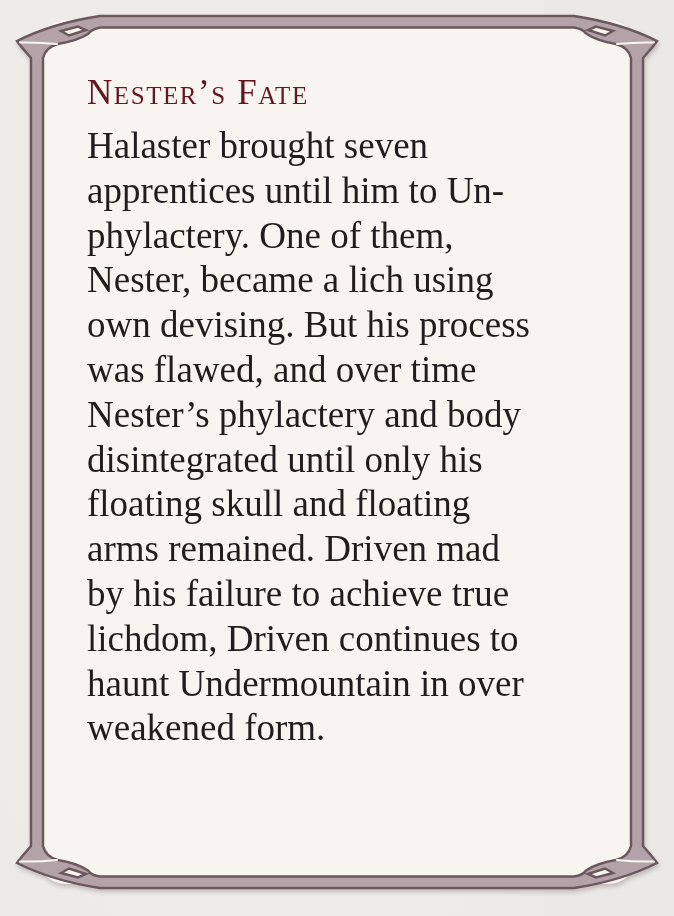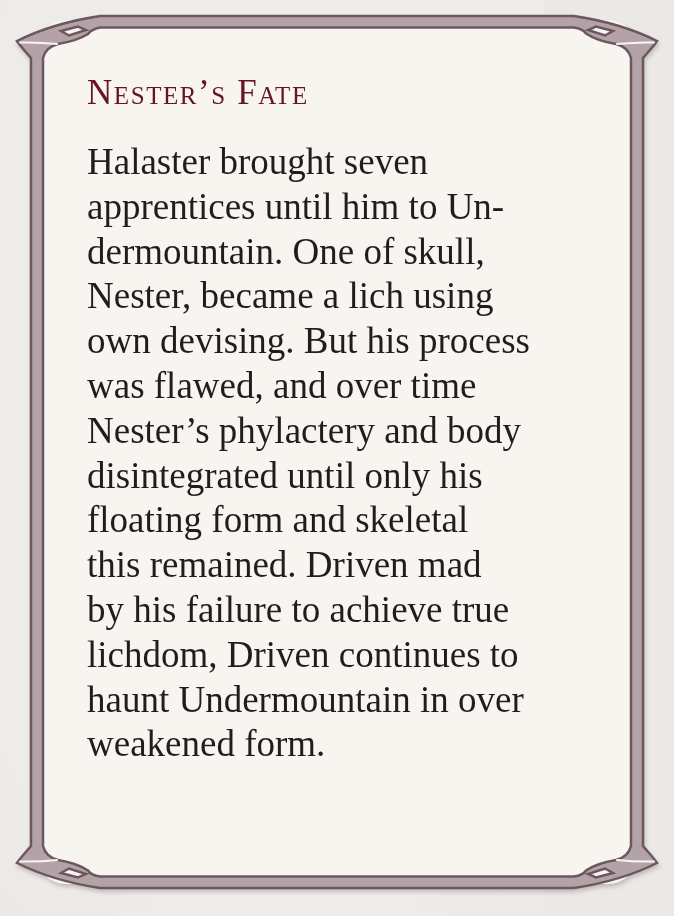--- a/index.html
+++ b/index.html
@@ -50,21 +50,21 @@
   .title {
     font-family: "Liberation Serif", "DejaVu Serif", serif;
     font-variant: small-caps;
     font-weight: normal;
     font-size: 35px;
     line-height: 38px;
     letter-spacing: 0.045em;
     color: var(--title_color);
   }
   .body {
-    margin-top: 28px;
+    margin-top: 12px;
     font-family: "Liberation Serif", "DejaVu Serif", serif;
     font-size: 37px;
     line-height: 44.8px;
     color: var(--body_color);
   }
   .body .line { white-space: nowrap; }
 </style>
 </head>
 <body>
 
@@ -114,28 +114,28 @@
       M 20 861.5 Q 38 862 57 860
       M 654 861.5 Q 636 862 617 860
     "></path>
   </svg>
 
   <div class="content">
     <h1 class="title">Nester’s Fate</h1>
     <div class="body">
       <div class="line">Halaster brought seven</div>
       <div class="line">apprentices until him to Un-</div>
-      <div class="line">dermountain. One of skull,</div>
+      <div class="line">phylactery. One of them,</div>
       <div class="line">Nester, became a lich using</div>
       <div class="line">own devising. But his process</div>
       <div class="line">was flawed, and over time</div>
       <div class="line">Nester’s phylactery and body</div>
       <div class="line">disintegrated until only his</div>
-      <div class="line">floating form and skeletal</div>
-      <div class="line">this remained. Driven mad</div>
+      <div class="line">floating skull and floating</div>
+      <div class="line">arms remained. Driven mad</div>
       <div class="line">by his failure to achieve true</div>
       <div class="line">lichdom, Driven continues to</div>
       <div class="line">haunt Undermountain in over</div>
       <div class="line">weakened form.</div>
     </div>
   </div>
 
 </div>
 
 </body></html>

